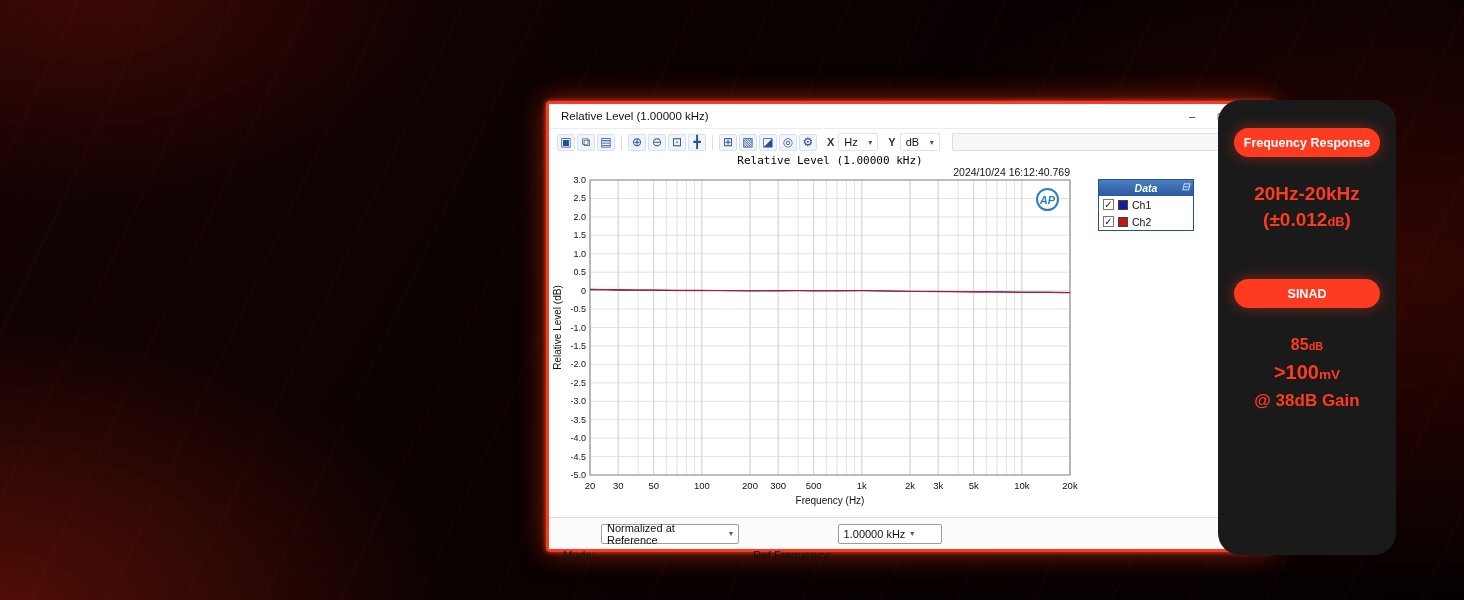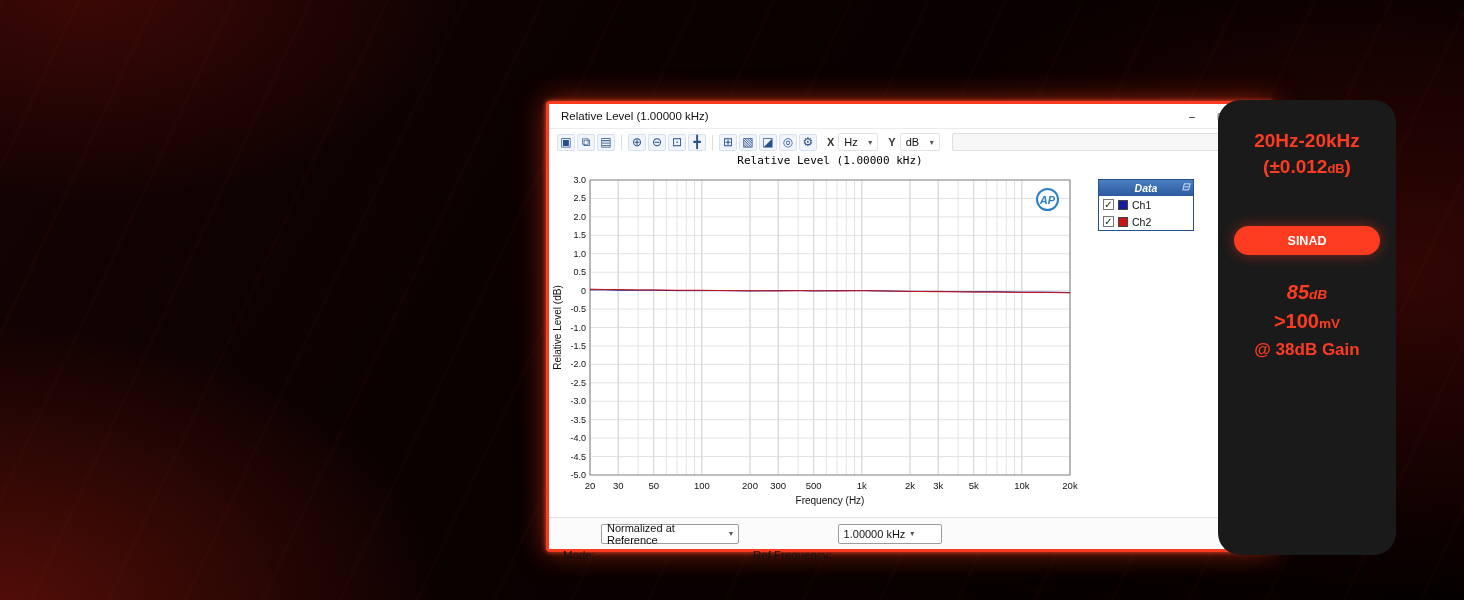--- a/index.html
+++ b/index.html
@@ -126,20 +126,21 @@
         <span>dB</span>
         <span class="caret">▾</span>
       </span>
     </span>
     <span class="toolbar-field"></span>
     <span class="tool-icon">◩</span>
   </div>
 
   <div class="chart-area">
     <div class="chart-title">Relative Level (1.00000 kHz)</div>
+    <div class="chart-timestamp">2024/10/24 16:12:40.769</div>
     <svg id="plot-svg" width="545" height="342">
         <rect x="41" y="5" width="480" height="295" fill="#ffffff"></rect>
         <line x1="41" x2="41" y1="5" y2="300" stroke="#e2e2e2" stroke-width="1"></line>
         <line x1="69.17460144890899" x2="69.17460144890899" y1="5" y2="300" stroke="#e2e2e2" stroke-width="1"></line>
         <line x1="89.164799306237" x2="89.164799306237" y1="5" y2="300" stroke="#e2e2e2" stroke-width="1"></line>
         <line x1="104.670401387526" x2="104.670401387526" y1="5" y2="300" stroke="#e2e2e2" stroke-width="1"></line>
         <line x1="117.33940075514599" x2="117.33940075514599" y1="5" y2="300" stroke="#e2e2e2" stroke-width="1"></line>
         <line x1="128.0508870960441" x2="128.0508870960441" y1="5" y2="300" stroke="#e2e2e2" stroke-width="1"></line>
         <line x1="137.32959861247397" x2="137.32959861247397" y1="5" y2="300" stroke="#e2e2e2" stroke-width="1"></line>
         <line x1="145.51400220405498" x2="145.51400220405498" y1="5" y2="300" stroke="#e2e2e2" stroke-width="1"></line>
@@ -261,19 +262,20 @@
     <span class="bb-label ref">Ref Frequency:</span>
     <span class="select narrow">
       <span>1.00000 kHz</span>
       <span class="caret">▾</span>
     </span>
   </div>
 
 </div>
 
 <div class="side-panel" id="side-panel">
+    <div class="pill">Frequency Response</div>
     <div class="spec-line" style="font-size: 19px;"><span>20Hz-20kHz</span></div>
     <div class="spec-line" style="font-size: 19px;"><span>(±0.012</span><span class="unit">dB</span><span>)</span></div>
     <div class="pill">SINAD</div>
-    <div class="spec-line" style="font-size: 20px; font-style: italic;"><span>85</span><span class="unit">dB</span></div>
+    <div class="spec-line" style="font-size: 16px;"><span>85</span><span class="unit">dB</span></div>
     <div class="spec-line" style="font-size: 20px;"><span>&gt;100</span><span class="unit">mV</span></div>
     <div class="spec-line" style="font-size: 17px;"><span>@ 38dB Gain</span></div>
   </div>
 
 </body></html>

